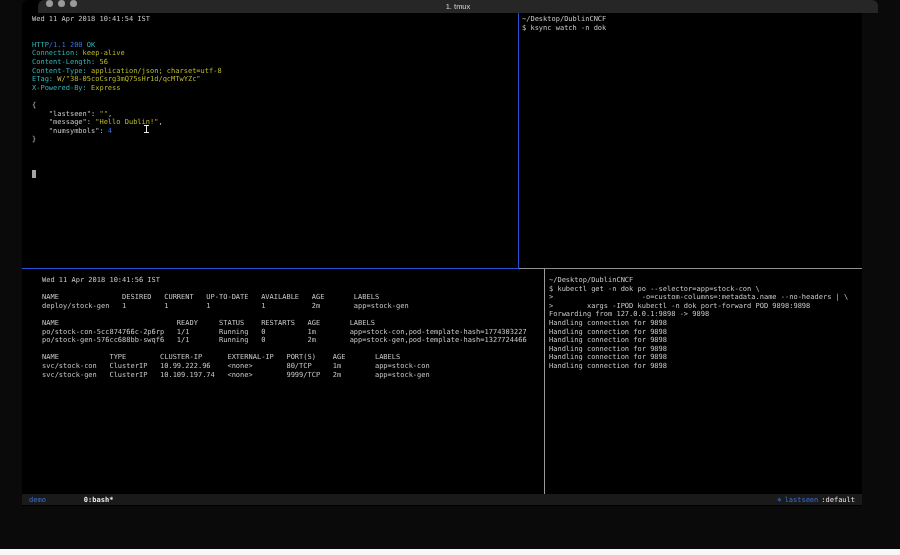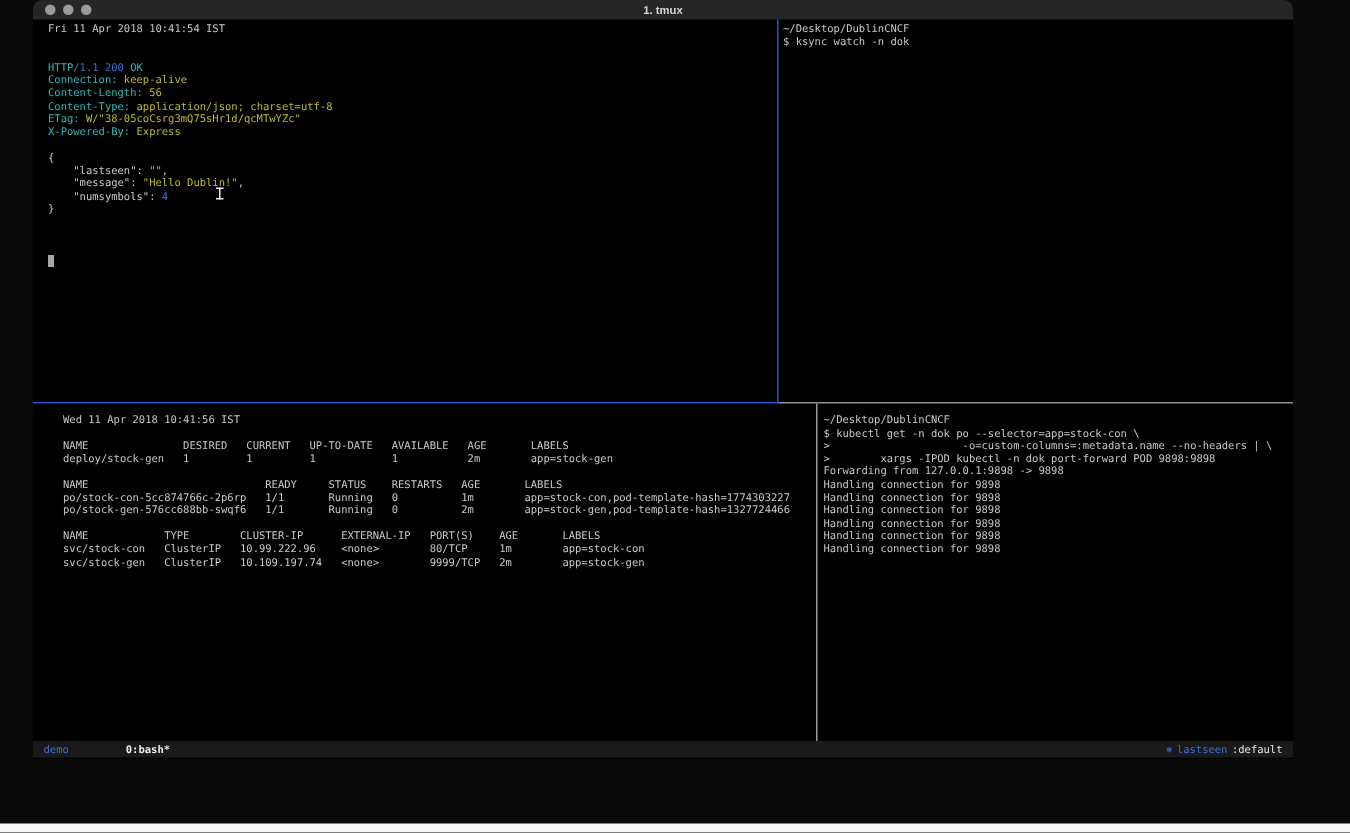--- a/index.html
+++ b/index.html
@@ -9,23 +9,23 @@
     font-family:"DejaVu Sans Mono","Liberation Mono",monospace;
   }
   .screen{position:relative;width:900px;height:555px;}
   .bottom-strip{position:absolute;left:0;top:549px;width:900px;height:6px;background:#f7f7f7;}
 
   .window{
     position:absolute;left:22px;top:0;width:840px;height:506px;
     background:#000;border-radius:6px 6px 0 0;
   }
   .titlebar{
-    position:absolute;left:0;top:0;width:100%;height:13px;
+    position:absolute;left:16px;top:0;width:100%;height:13px;
     background:#262626;border-radius:6px 6px 0 0;
-    display:flex;align-items:center;font-weight:bold;
+    display:flex;align-items:flex-start;
   }
   .lights{display:flex;gap:5px;margin-left:8px;}
   .light{width:7px;height:7px;border-radius:50%;background:#9a9a9a;display:inline-block;}
   .titlebar .title{
     position:absolute;left:0;right:0;text-align:center;
     color:#d6d6d6;font-size:7.5px;line-height:13px;
     font-family:"Liberation Sans","DejaVu Sans",sans-serif;
   }
 
   .pane{position:absolute;}
@@ -73,21 +73,21 @@
     <div class="titlebar">
       <div class="lights">
         <span class="light"></span>
         <span class="light"></span>
         <span class="light"></span>
       </div>
       <span class="title">1. tmux</span>
     </div>
 
     <div class="pane pane-tl">
-        <div class="tline"><span class="c-fg">Fri 11 Apr 2018 10:41:54 IST</span></div>
+        <div class="tline"><span class="c-fg">Wed 11 Apr 2018 10:41:54 IST</span></div>
         <div class="tline"><span class="c-fg"></span></div>
         <div class="tline"><span class="c-fg"></span></div>
         <div class="tline"><span class="c-cyan">HTTP</span><span class="c-blue">/1.1 200</span><span class="c-cyan"> OK</span></div>
         <div class="tline"><span class="c-cyan">Connection:</span><span class="c-yellow"> keep-alive</span></div>
         <div class="tline"><span class="c-cyan">Content-Length:</span><span class="c-yellow"> 56</span></div>
         <div class="tline"><span class="c-cyan">Content-Type:</span><span class="c-yellow"> application/json; charset=utf-8</span></div>
         <div class="tline"><span class="c-cyan">ETag:</span><span class="c-yellow"> W/"38-05coCsrg3mQ75sHr1d/qcMTwYZc"</span></div>
         <div class="tline"><span class="c-cyan">X-Powered-By:</span><span class="c-yellow"> Express</span></div>
         <div class="tline"><span class="c-fg"></span></div>
         <div class="tline"><span class="c-fg">{</span></div>

